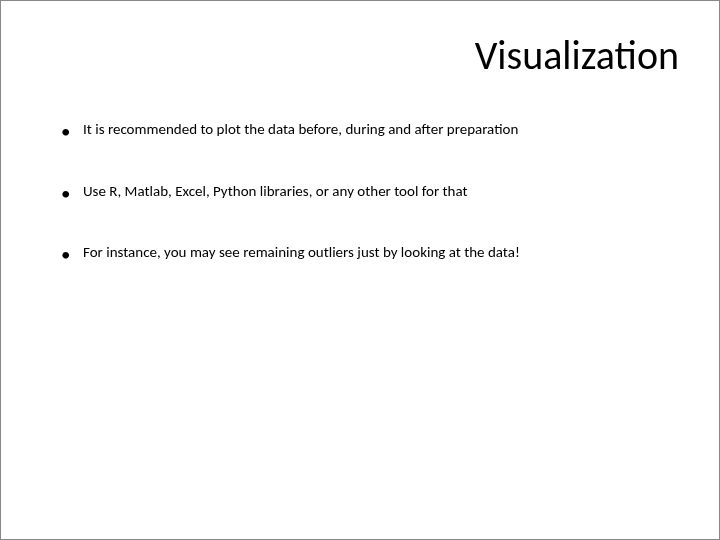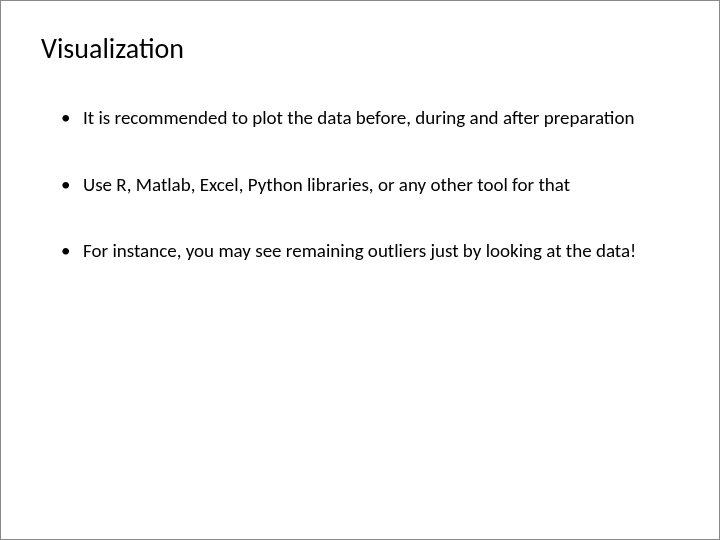--- a/index.html
+++ b/index.html
@@ -10,34 +10,34 @@
     body {
       width: 720px;
       height: 540px;
       background: #ffffff;
       font-family: Calibri, "Segoe UI", Arial, sans-serif;
       color: #000000;
       padding: 20px 40px;
       border: 1px solid #888;
     }
     .title {
-      text-align: left;
-      font-size: 28px;
+      text-align: right;
+      font-size: 40px;
       font-weight: 400;
       margin-top: 10px;
       margin-bottom: 40px;
     }
     .bullets {
       list-style: none;
       padding-left: 20px;
     }
     .bullets li {
       position: relative;
       padding-left: 22px;
-      font-size: 19px;
+      font-size: 15px;
       line-height: 1.3;
       margin-bottom: 42px;
     }
     .bullets li::before {
       content: "•";
       position: absolute;
       left: 0;
       top: 0;
       font-size: 19px;
       color: #000;

